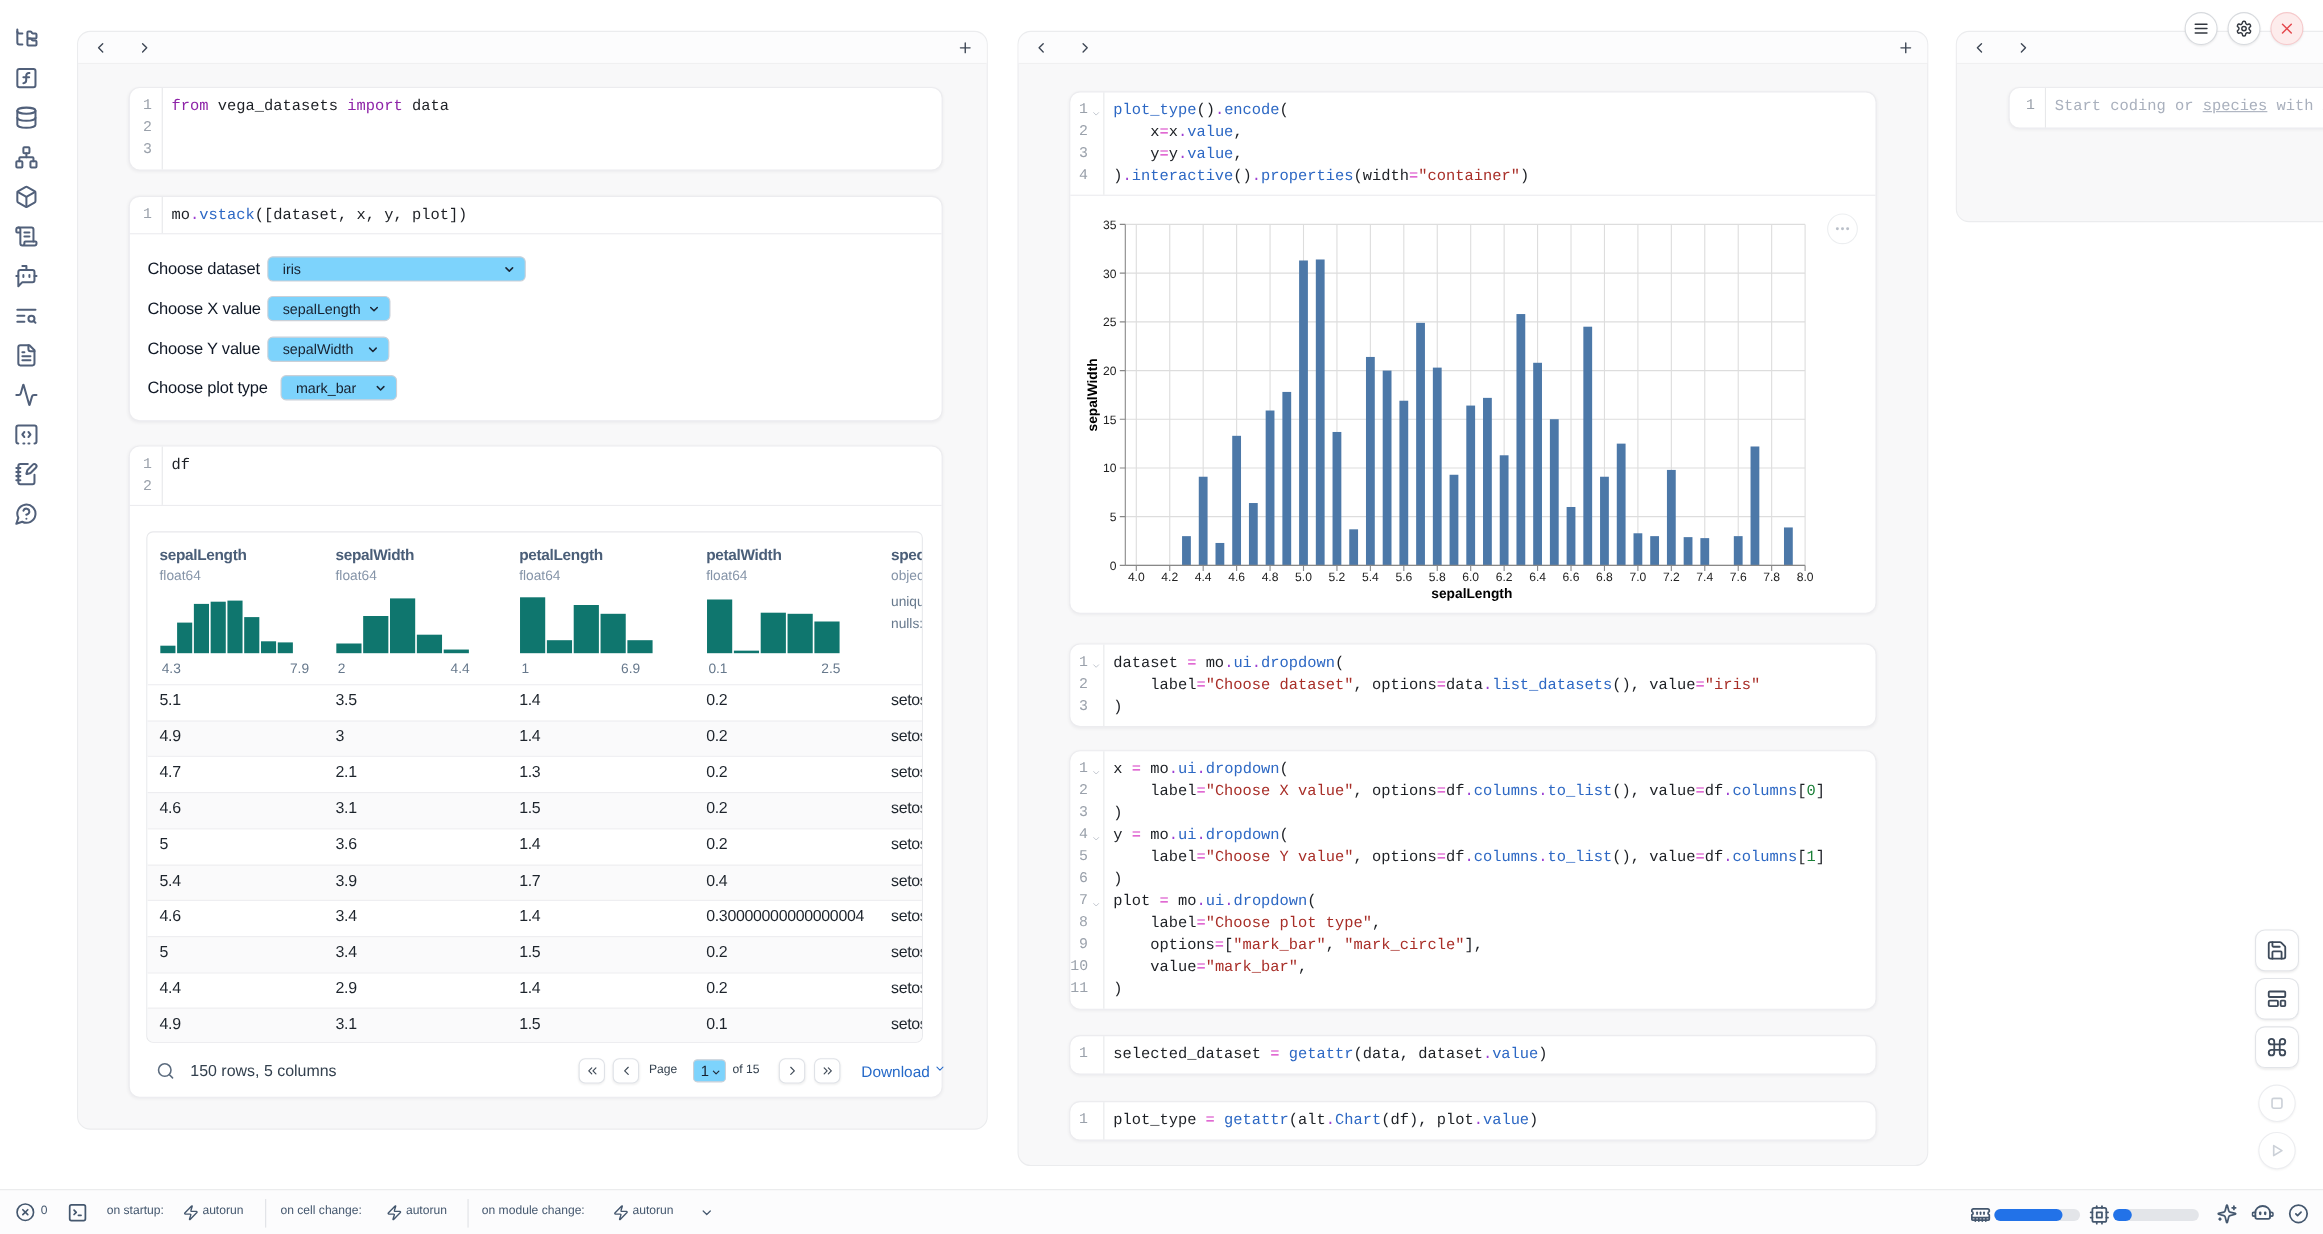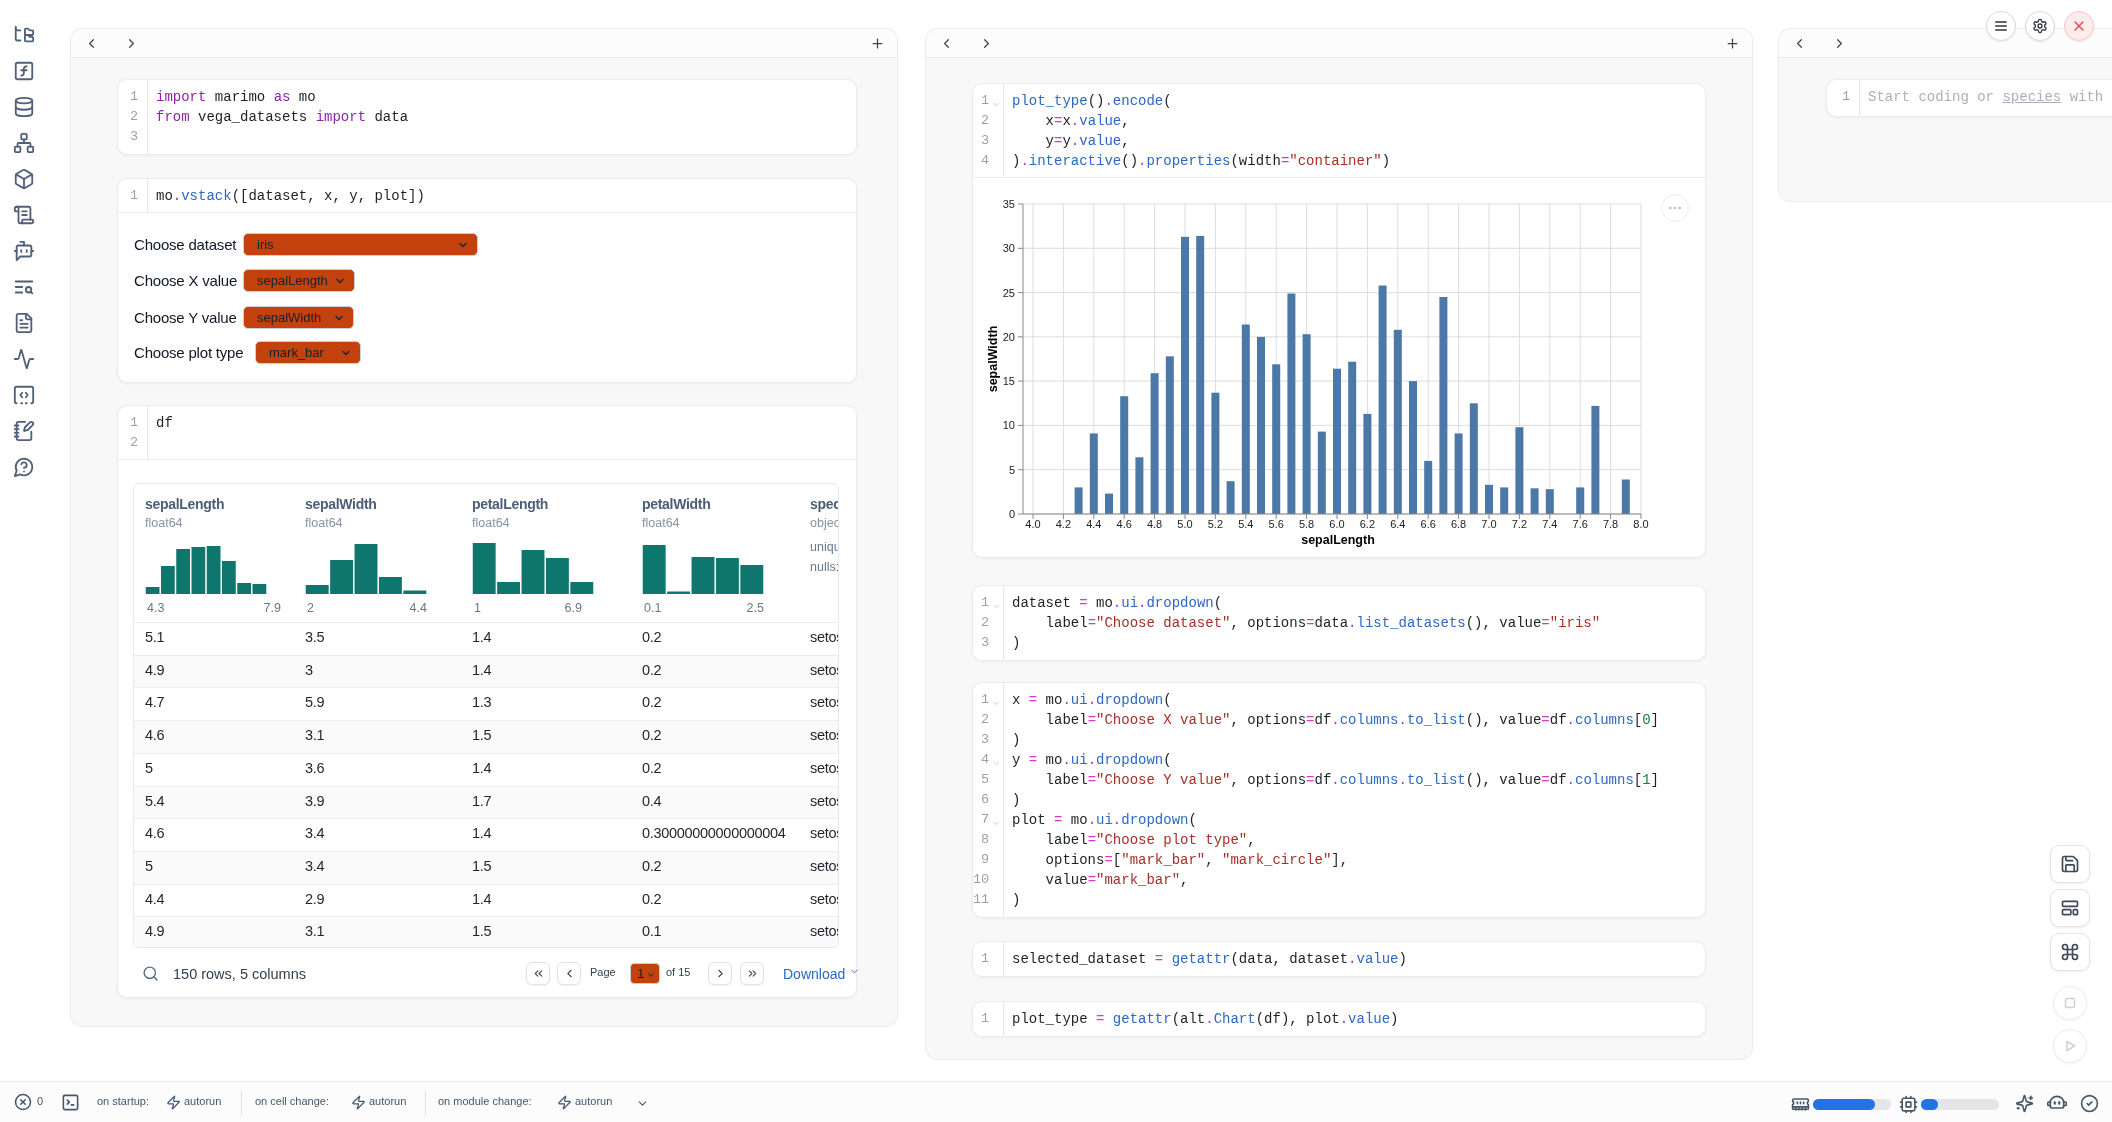--- a/index.html
+++ b/index.html
@@ -14,21 +14,21 @@
 .g2 div{padding-right:14px}
 .g2 .fold{right:2px;top:5px}
 .code{flex:1;padding:7px 0 7px 8px;font:14px/20px "Liberation Mono",monospace;color:#1d2025;white-space:pre;overflow:hidden}
 .k{color:#8e24a8}
 .f{color:#2d68c4}
 .o{color:#d63bc4}
 .d{color:#9d3fd3}
 .s{color:#a82e28}
 .n{color:#1a7f37}
 .ph{color:#a9b0bd}
-.sel{position:absolute;background:#c2410c;border:1px solid #cbd0d7;border-radius:5px;font-size:13px;color:#17202e;display:flex;align-items:center;padding-left:13px}
+.sel{position:absolute;background:#7dd3fc;border:1px solid #cbd0d7;border-radius:5px;font-size:13px;color:#17202e;display:flex;align-items:center;padding-left:13px}
 .sel svg{position:absolute;right:8px;top:50%;margin-top:-5px}
 .lbl{position:absolute;font-size:15px;color:#101826;letter-spacing:-0.2px}
 .thead{font-weight:bold;font-size:14px;color:#4a5e78;letter-spacing:-0.3px}
 .ttype{font-size:12.5px;color:#8594a8}
 .tval{font-size:14.5px;color:#1d242c;letter-spacing:-0.3px}
 .axlab{font-size:12.5px;color:#66788c}
 .pgbtn{position:absolute;width:24px;height:23px;background:#fff;border:1px solid #dfe2e7;border-radius:6px;box-shadow:0 1px 2px rgba(0,0,0,.06);display:flex;align-items:center;justify-content:center}
 .rbtn{position:absolute;width:40px;height:38px;background:#fff;border:1px solid #e2e4e8;border-radius:9px;box-shadow:0 1px 2px rgba(0,0,0,.07);display:flex;align-items:center;justify-content:center}
 .rcirc{position:absolute;width:34px;height:34px;background:#fff;border:1px solid #ecedf0;border-radius:50%;box-shadow:0 1px 2px rgba(0,0,0,.05);display:flex;align-items:center;justify-content:center}
 .topcirc{position:absolute;width:30px;height:30px;background:#fff;border:1px solid #d7dade;border-radius:50%;box-shadow:0 1px 2px rgba(0,0,0,.08);display:flex;align-items:center;justify-content:center}
@@ -129,21 +129,21 @@
         </svg></div>
     </div>
   </div>
 <div class="cell" style="left:117px;top:79px;width:740px;height:76px">
     <div class="codearea" style="height:100%">
       <div class="gut " style="width:30px">
         <div>1</div>
         <div>2</div>
         <div>3</div>
       </div>
-      <div class="code"><div><span class="k">import</span> marimo <span class="k">as</span> mo</div><div><span class="k">from</span> vega_datasets <span class="k">import</span> data</div></div>
+      <div class="code"><div><span class="k">from</span> vega_datasets <span class="k">import</span> data</div></div>
     </div>
   </div>
 <div class="cell" style="left:117px;top:178px;width:740px;height:205px">
     <div class="codearea" style="height:34px;border-bottom:1px solid #ececef">
       <div class="gut" style="width:30px">
         <div>1</div>
       </div>
       <div class="code">mo<span class="d">.</span><span class="f">vstack</span>([dataset, x, y, plot])</div>
     </div>
     <div class="lbl" style="left:16px;top:57px">Choose dataset</div>
@@ -230,21 +230,21 @@
       <div class="abs tval" style="left:508px;top:145.0px;white-space:nowrap">0.2</div>
       <div class="abs tval" style="left:676px;top:145.0px;white-space:nowrap">setosa</div>
       <div class="abs" style="left:0;top:170.7px;width:706px;height:32.7px;background:#fafafb;border-top:1px solid #ededf0"></div>
       <div class="abs tval" style="left:11px;top:177.7px;white-space:nowrap">4.9</div>
       <div class="abs tval" style="left:171px;top:177.7px;white-space:nowrap">3</div>
       <div class="abs tval" style="left:338px;top:177.7px;white-space:nowrap">1.4</div>
       <div class="abs tval" style="left:508px;top:177.7px;white-space:nowrap">0.2</div>
       <div class="abs tval" style="left:676px;top:177.7px;white-space:nowrap">setosa</div>
       <div class="abs" style="left:0;top:203.4px;width:706px;height:32.7px;background:#fff;border-top:1px solid #ededf0"></div>
       <div class="abs tval" style="left:11px;top:210.4px;white-space:nowrap">4.7</div>
-      <div class="abs tval" style="left:171px;top:210.4px;white-space:nowrap">5.9</div>
+      <div class="abs tval" style="left:171px;top:210.4px;white-space:nowrap">2.1</div>
       <div class="abs tval" style="left:338px;top:210.4px;white-space:nowrap">1.3</div>
       <div class="abs tval" style="left:508px;top:210.4px;white-space:nowrap">0.2</div>
       <div class="abs tval" style="left:676px;top:210.4px;white-space:nowrap">setosa</div>
       <div class="abs" style="left:0;top:236.1px;width:706px;height:32.7px;background:#fafafb;border-top:1px solid #ededf0"></div>
       <div class="abs tval" style="left:11px;top:243.1px;white-space:nowrap">4.6</div>
       <div class="abs tval" style="left:171px;top:243.1px;white-space:nowrap">3.1</div>
       <div class="abs tval" style="left:338px;top:243.1px;white-space:nowrap">1.5</div>
       <div class="abs tval" style="left:508px;top:243.1px;white-space:nowrap">0.2</div>
       <div class="abs tval" style="left:676px;top:243.1px;white-space:nowrap">setosa</div>
       <div class="abs" style="left:0;top:268.8px;width:706px;height:32.7px;background:#fff;border-top:1px solid #ededf0"></div>

